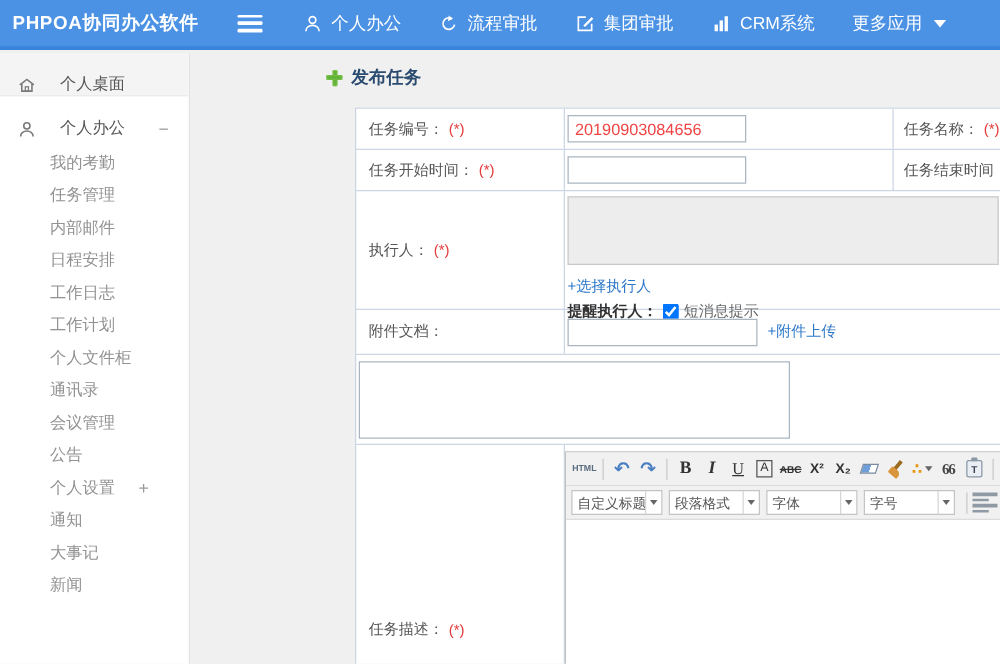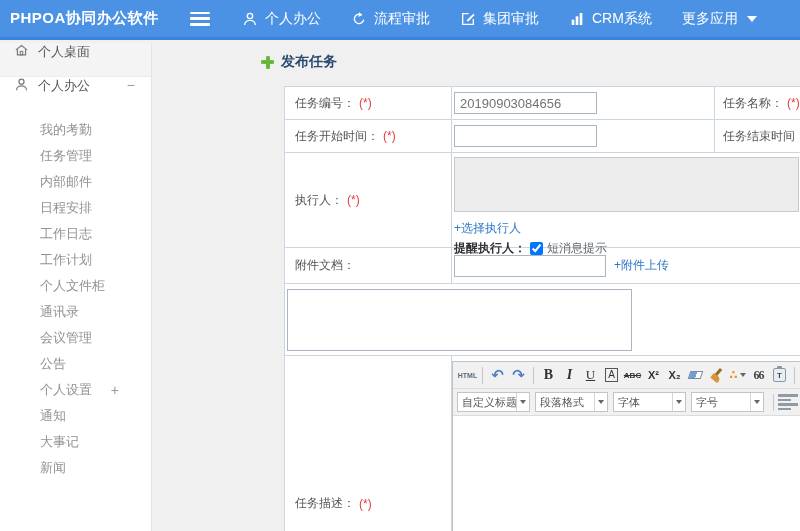--- a/index.html
+++ b/index.html
@@ -17,21 +17,21 @@
   .nav-items { display:flex; align-items:center; margin-left:32px; }
   .nav-item { display:flex; align-items:center; gap:7px; margin-right:30px;
               font-size:14px; cursor:pointer; white-space:nowrap; }
   .nav-item svg { display:block; }
   .caret-down { width:0; height:0; border-left:5px solid transparent; border-right:5px solid transparent;
                 border-top:6px solid #fff; margin-left:2px; }
 
   
   .sidebar { position:absolute; left:0; top:43px; bottom:0; width:152px;
              background:#fff; border-right:1px solid #e3e3e3; overflow:hidden; }
-  .side-top { height:34px; display:flex; align-items:flex-start; gap:9px; padding-left:14px;
+  .side-top { height:34px; display:flex; align-items:flex-end; gap:19px; padding-left:14px;
               font-size:13px; color:#555; cursor:pointer; }
   .side-top.first { background:#f4f4f4; border-bottom:1px solid #ececec; }
   .side-top svg { display:block; flex:none; }
   .toggle { margin-left:auto; margin-right:16px; color:#9a9a9a; font-size:14px; }
   .sub-list { padding-top:6px; }
   .sub-item { height:26px; line-height:26px; padding-left:40px; font-size:13px;
               color:#929292; cursor:pointer; white-space:nowrap; position:relative; }
   .sub-item .toggle { position:absolute; right:16px; top:0; }
 
   
@@ -56,21 +56,21 @@
   .ff { flex:1; position:relative; display:flex; align-items:center; }
   .fr { width:260px; flex:none; border-left:1px solid #ccd6e2; display:flex; align-items:center;
         gap:4px; padding-left:8px; font-size:12px; color:#555; white-space:nowrap; }
   .r12 { height:33px; }
   .r12 .ff { width:262px; flex:none; }
   .r3 { height:95px; }
   .r4 { height:36px; }
   .r5 { height:72px; }
   .r6 { height:295px; }
   .txt-input { height:22px; border:1px solid #a9b6c2; font-size:13px; padding:1px 5px;
-               margin-left:2px; color:#737373; background:#fff; outline:none; }
+               margin-left:2px; color:#ef4444; background:#fff; outline:none; }
   .w140 { width:143px; }
   .w150 { width:152px; }
   .link { color:#2e78c8; font-size:12px; text-decoration:none; cursor:pointer; }
   .exec-wrap { position:absolute; left:2px; top:4px; }
   .exec-box { width:345px; height:55px; background:#ededed; border:1px solid #c9c9c9; resize:none; }
   .exec-link { display:block; margin-top:4px; }
   .remind-line { display:flex; align-items:center; gap:4px; margin-top:3px; font-size:12px; }
   .remind-label { font-weight:bold; color:#333; }
   .sms-label { color:#666; }
   .remark-box { width:345px; height:62px; border:1px solid #a9b6c2; resize:none; margin-left:2px; }

